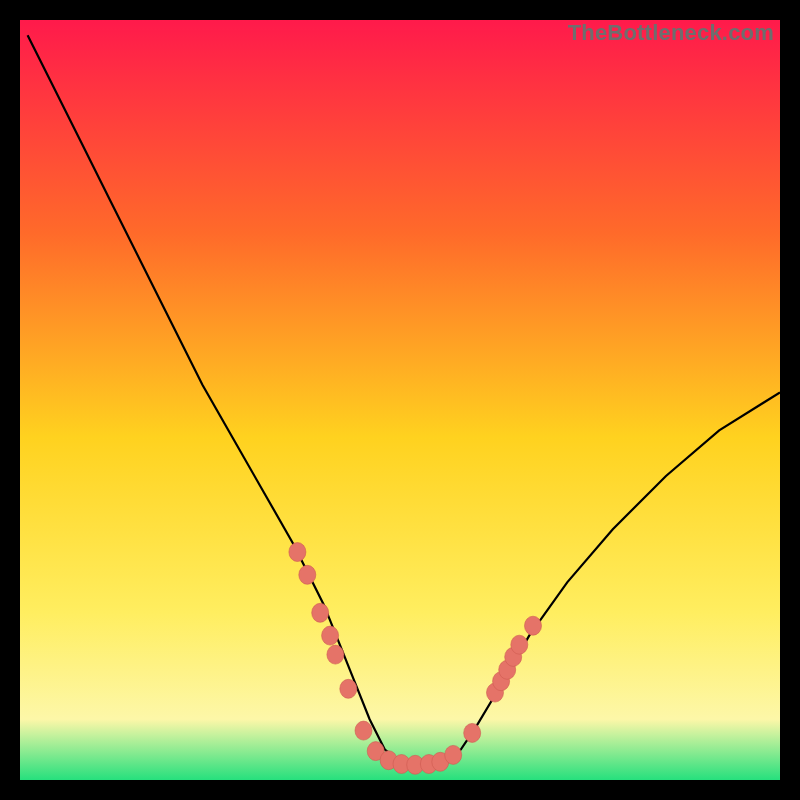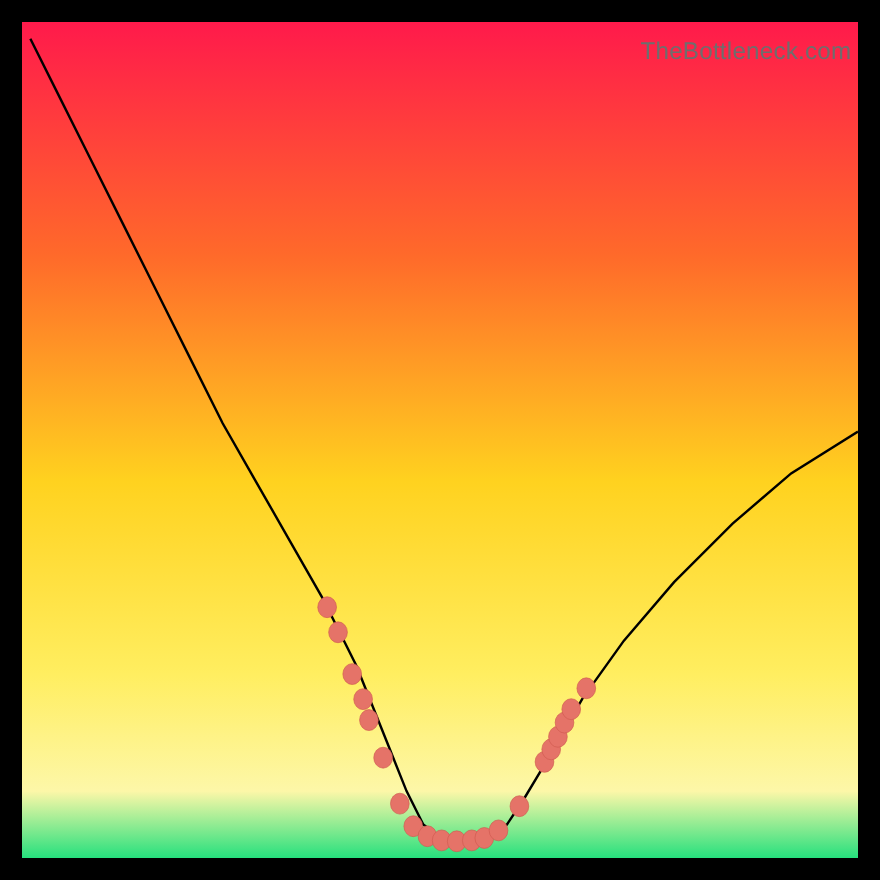--- a/index.html
+++ b/index.html
@@ -21,25 +21,25 @@
   }
   .plot {
     position: absolute;
     left: 0;
     top: 0;
     width: 760px;
     height: 760px;
   }
   .watermark {
     position: absolute;
-    top: 14px;
+    top: 0;
     right: 6px;
     color: #6e6e6e;
     font-size: 22px;
-    font-weight: 400;
+    font-weight: 700;
     letter-spacing: 0.2px;
     user-select: none;
   }
 </style>
 </head>
 <body>
 
 <div class="frame">
   <svg class="plot" viewBox="0 0 760 760">
     <defs>

